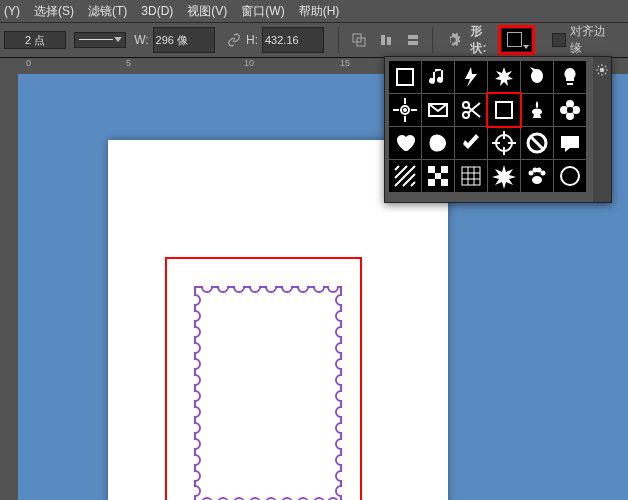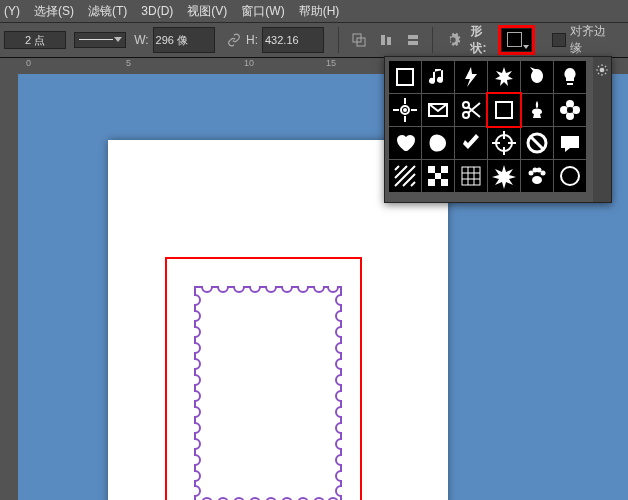--- a/index.html
+++ b/index.html
@@ -97,21 +97,21 @@
   <div class="opt-group" style="margin-left:20px;">
     <div class="checkbox"></div>
     <span>对齐边缘</span>
   </div>
 </div>
 
 <div class="ruler-h">
   <span class="num" style="left:26px;">0</span>
   <span class="num" style="left:126px;">5</span>
   <span class="num" style="left:244px;">10</span>
-  <span class="num" style="left:326px;">15</span>
+  <span class="num" style="left:340px;">15</span>
   <span class="num" style="left:426px;">20</span>
 </div>
 
 <div class="ruler-v"></div>
 
 <div class="canvas-wrap">
   <div class="page" style="left:90px;top:66px;width:340px;height:500px;">
     <div class="red-box" style="left:57px;top:117px;width:193px;height:245px;">
       <svg style="position:absolute;left:27px;top:27px;" width="148" height="218" viewBox="0 0 148 218">
         <path d="M6 0 h136 a6 6 0 0 0 6 6 v206 a6 6 0 0 0 -6 6 h-136 a6 6 0 0 0 -6 -6 v-206 a6 6 0 0 0 6 -6 z

